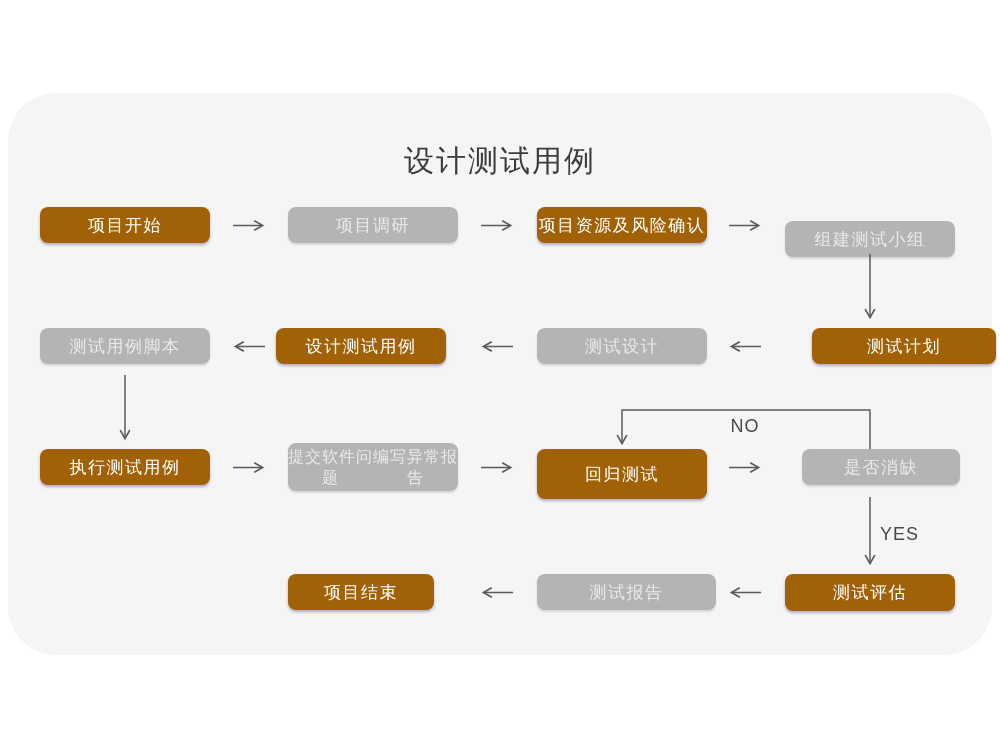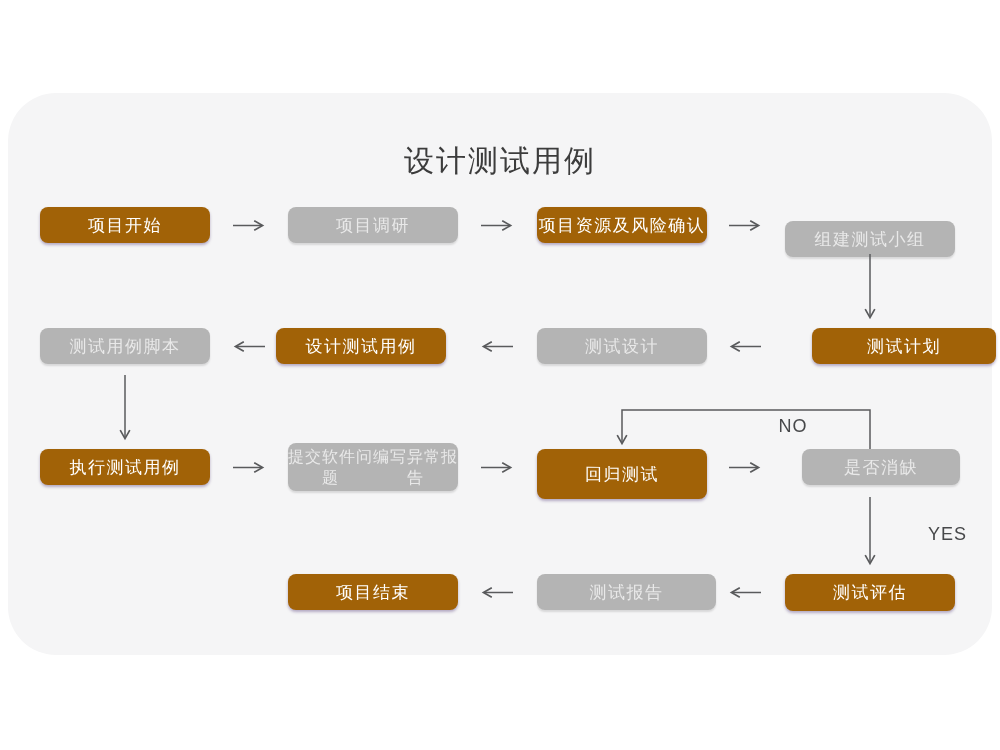--- a/index.html
+++ b/index.html
@@ -17,21 +17,21 @@
   }
   .node{
     position:absolute;display:flex;align-items:center;justify-content:center;
     border-radius:8px;font-size:17px;letter-spacing:1.5px;text-align:center;
     box-shadow:0 2px 2px rgba(0,0,0,0.12);
   }
   .node.purple{background:#a16207;color:#ffffff;box-shadow:0 2px 3px rgba(58,30,100,0.35);}
   .node.gray{background:#b4b4b4;color:#e9e9e9;}
   .node.two-line{flex-direction:row;font-size:16px;line-height:21px;letter-spacing:1px;}
   .edge-label{
-    position:absolute;color:#47484a;font-size:18px;letter-spacing:1px;margin-left:48px;
+    position:absolute;color:#47484a;font-size:18px;letter-spacing:1px;
   }
   svg.connectors{position:absolute;left:0;top:0;pointer-events:none;}
 </style>
 </head>
 <body>
 
 <div class="card"></div>
 
 <div class="page-title">设计测试用例</div>
 
@@ -68,21 +68,21 @@
   <span>提交软件问题</span>
   <span>编写异常报告</span>
 </div>
 <div class="node purple" style="left:537px;top:449px;width:170px;height:50px">
   <span>回归测试</span>
 </div>
 <div class="node gray" style="left:802px;top:449px;width:158px;height:36px">
   <span>是否消缺</span>
 </div>
 
-<div class="node purple" style="left:288px;top:574px;width:170px;height:36px">
+<div class="node purple" style="left:288px;top:574px;width:146px;height:36px">
   <span>项目结束</span>
 </div>
 <div class="node gray" style="left:537px;top:574px;width:179px;height:36px">
   <span>测试报告</span>
 </div>
 <div class="node purple" style="left:785px;top:574px;width:170px;height:37px">
   <span>测试评估</span>
 </div>
 
 <div class="edge-label" style="left:725px;top:416px;width:40px;text-align:center">NO</div>

